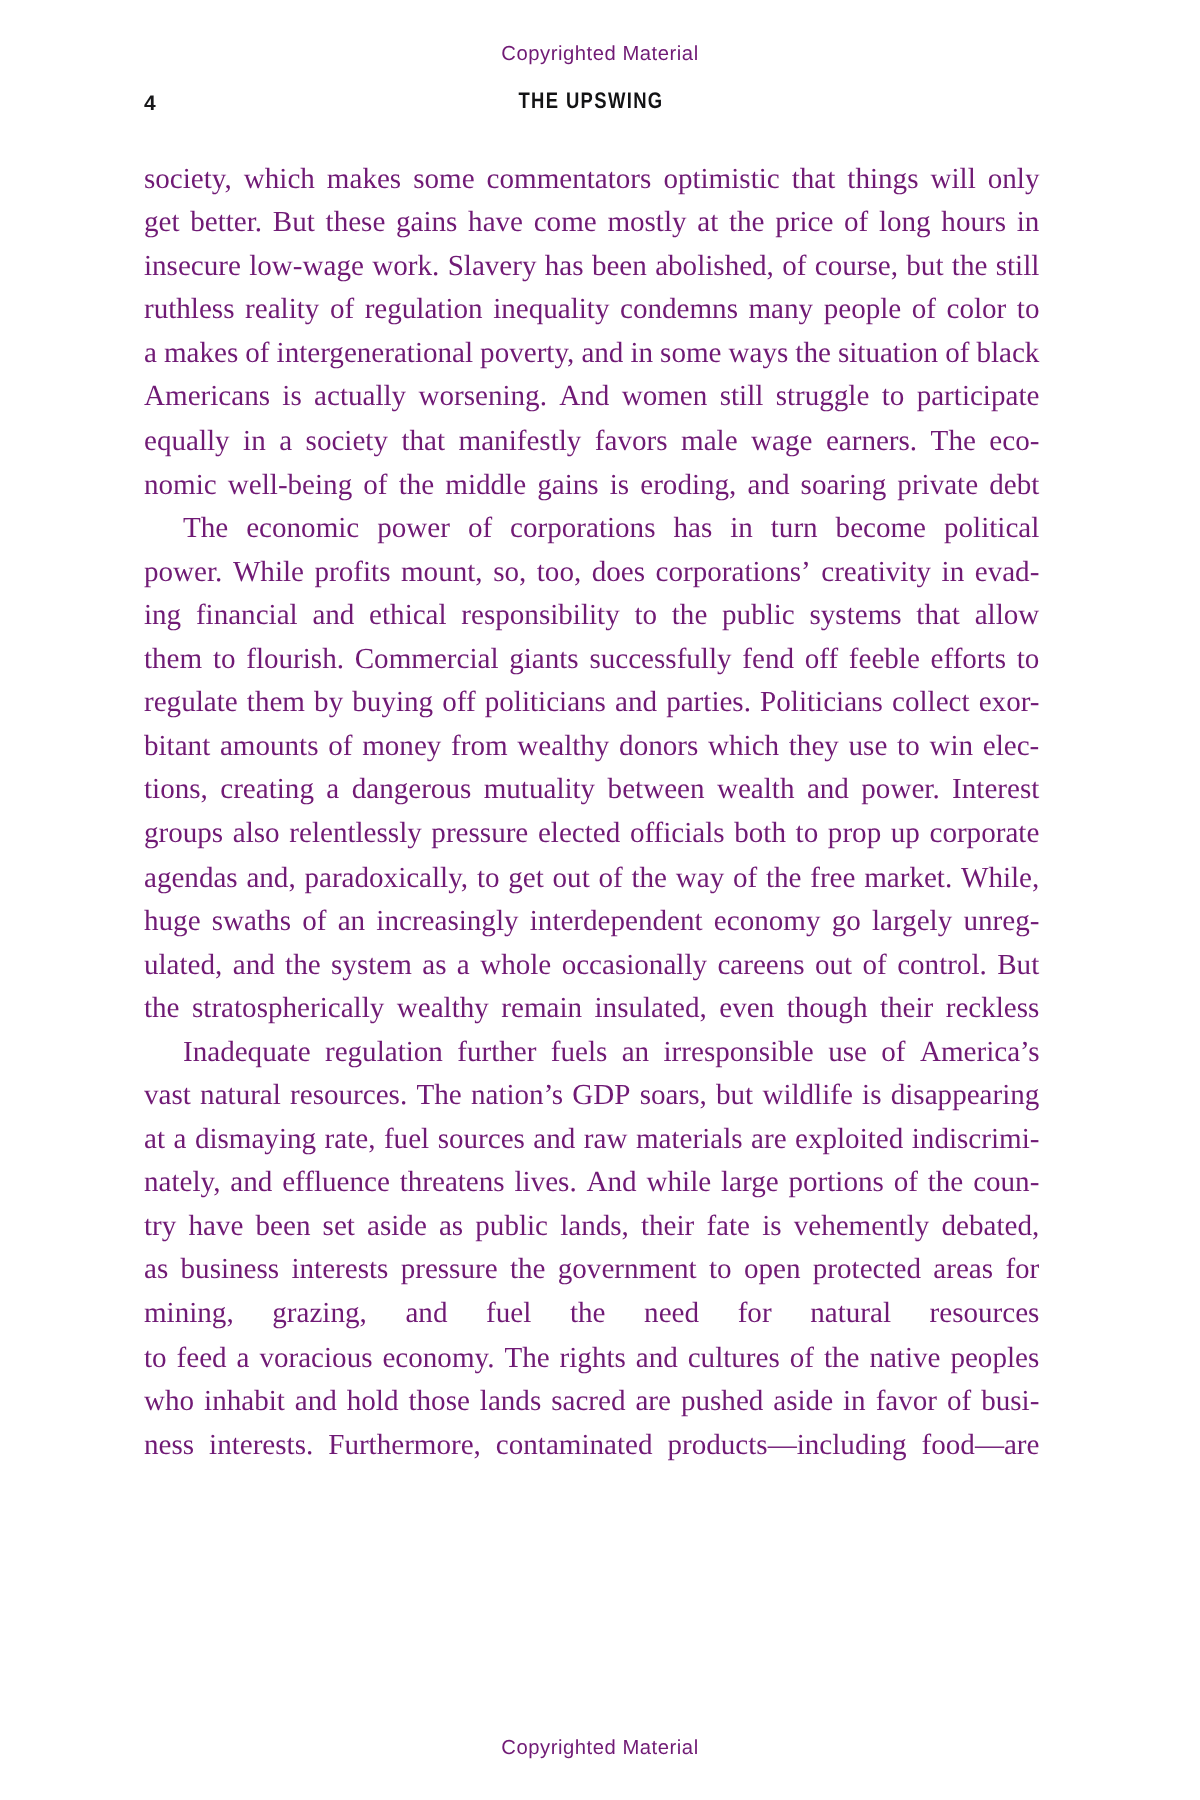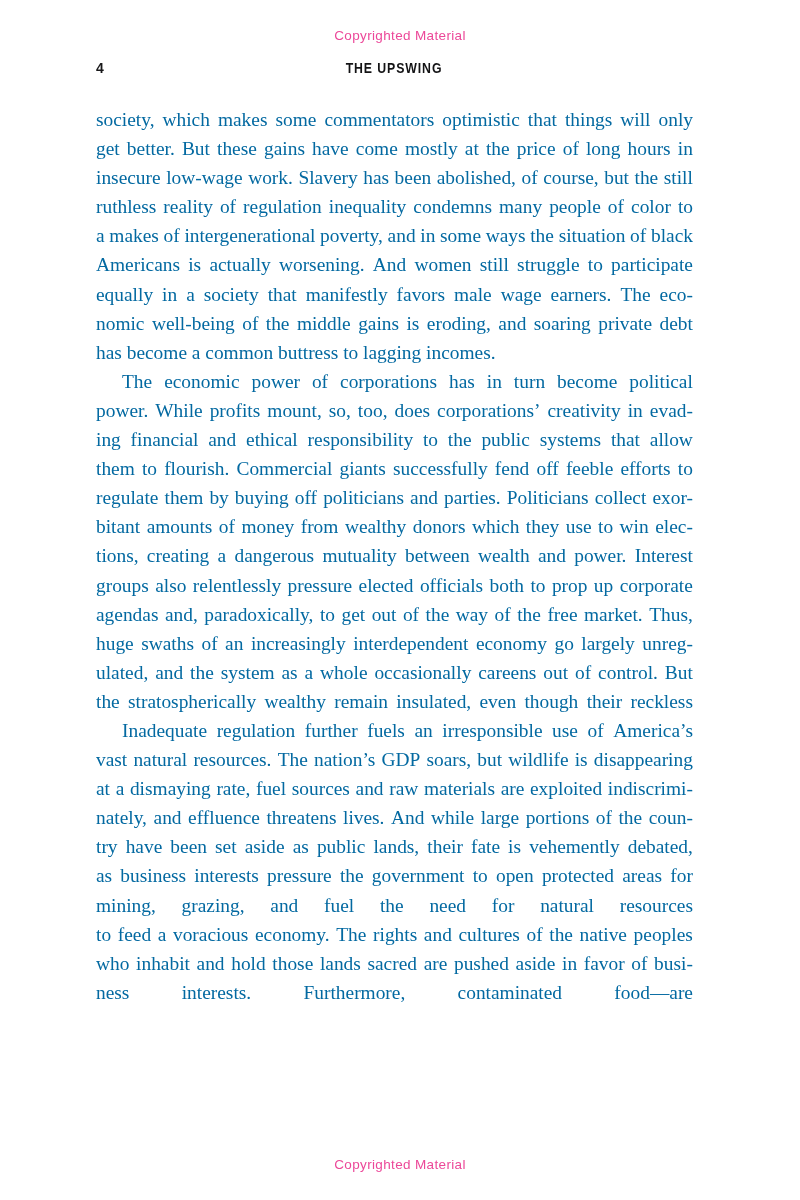--- a/index.html
+++ b/index.html
@@ -24,21 +24,21 @@
 
   
   .watermark {
     position: absolute;
     left: 0;
     width: 800px;
     text-align: center;
     font-family: "Liberation Sans", "DejaVu Sans", sans-serif;
     font-size: 13.5px;
     letter-spacing: 0.35px;
-    color: #ec4899;
+    color: #701a75;
     white-space: nowrap;
   }
   .watermark-top { top: 28px; }
   .watermark-bottom { top: 1157px; }
 
   
   .running-head {
     position: absolute;
     top: 58px;
     left: 96px;
@@ -81,21 +81,21 @@
   }
 
   .para { margin: 0; }
 
   
   .line {
     display: block;
     height: 29.1px;
     line-height: 29.1px;
     font-size: 19.4px;
-    color: #0369a1;
+    color: #701a75;
     white-space: nowrap;
     text-align: justify;
     text-align-last: justify;
     letter-spacing: 0;
   }
   .line > span {
     display: inline-block;
     white-space: pre;
   }
   
@@ -238,21 +238,20 @@
           <span>the</span>
           <span>middle</span>
           <span>gains</span>
           <span>is</span>
           <span>eroding,</span>
           <span>and</span>
           <span>soaring</span>
           <span>private</span>
           <span>debt</span>
         </span>
-        <span class="line flush">has become a common buttress to lagging incomes.</span>
       </p>
       <p class="para">
         <span class="line justified indent">
           <span>The</span>
           <span>economic</span>
           <span>power</span>
           <span>of</span>
           <span>corporations</span>
           <span>has</span>
           <span>in</span>
@@ -359,21 +358,21 @@
           <span>to</span>
           <span>get</span>
           <span>out</span>
           <span>of</span>
           <span>the</span>
           <span>way</span>
           <span>of</span>
           <span>the</span>
           <span>free</span>
           <span>market.</span>
-          <span>Thus,</span>
+          <span>While,</span>
         </span>
         <span class="line justified">
           <span>huge</span>
           <span>swaths</span>
           <span>of</span>
           <span>an</span>
           <span>increasingly</span>
           <span>interdependent</span>
           <span>economy</span>
           <span>go</span>
@@ -528,20 +527,21 @@
           <span>in</span>
           <span>favor</span>
           <span>of</span>
           <span>busi-</span>
         </span>
         <span class="line justified">
           <span>ness</span>
           <span>interests.</span>
           <span>Furthermore,</span>
           <span>contaminated</span>
+          <span>products—including</span>
           <span>food—are</span>
         </span>
       </p>
     </div>
 
   <div class="watermark watermark-bottom">Copyrighted Material</div>
 
 </div>
 
 </body></html>

